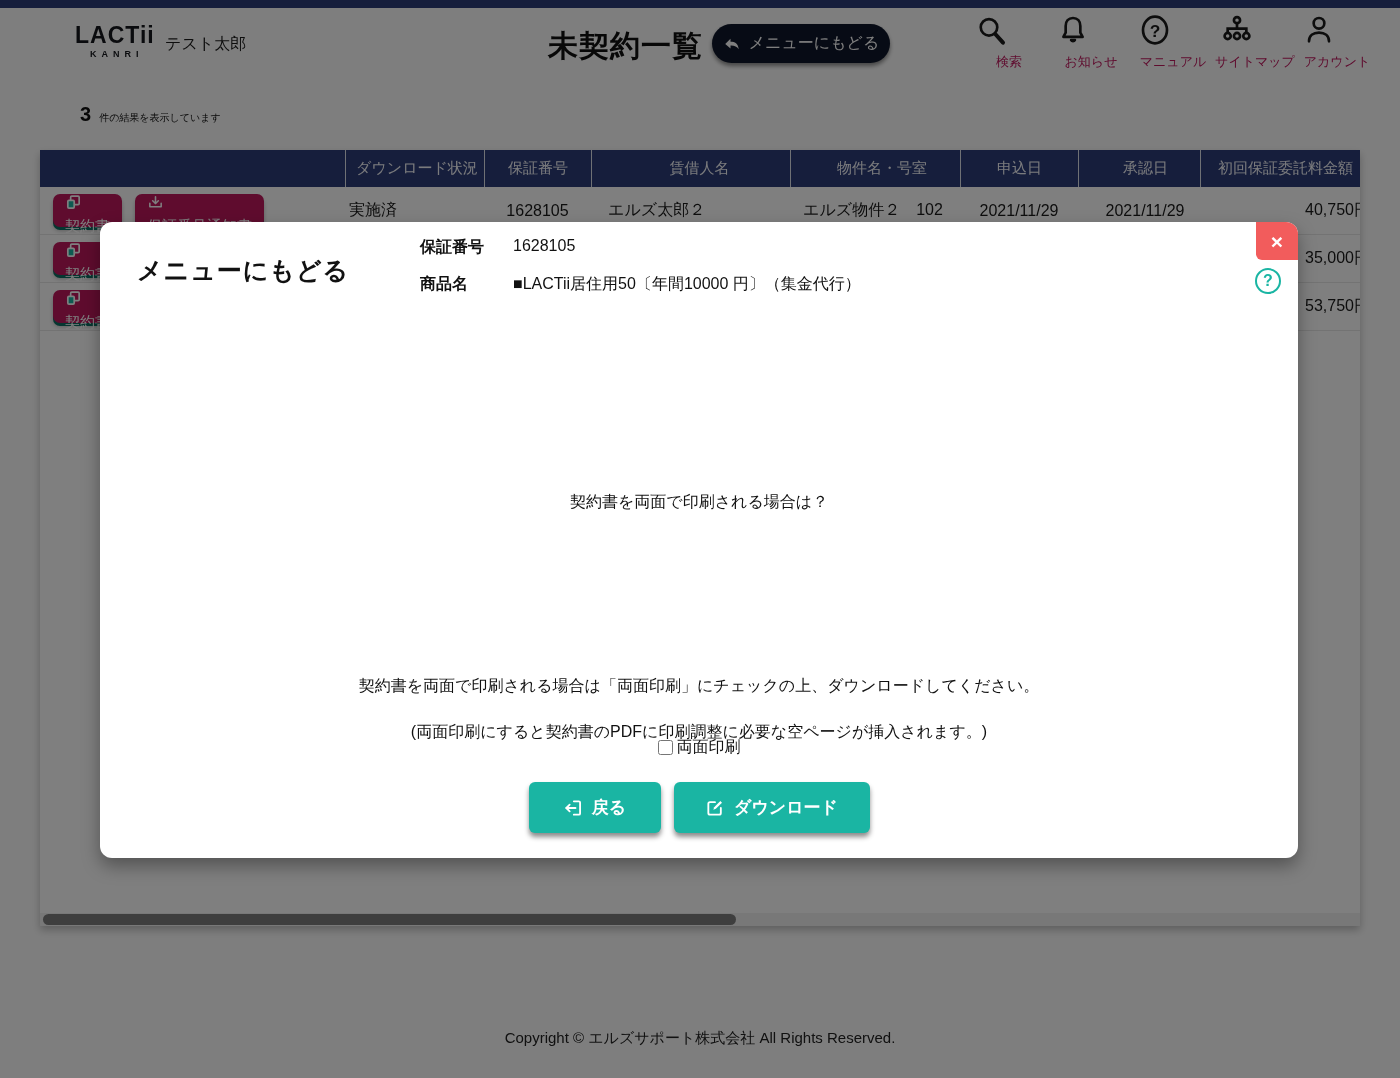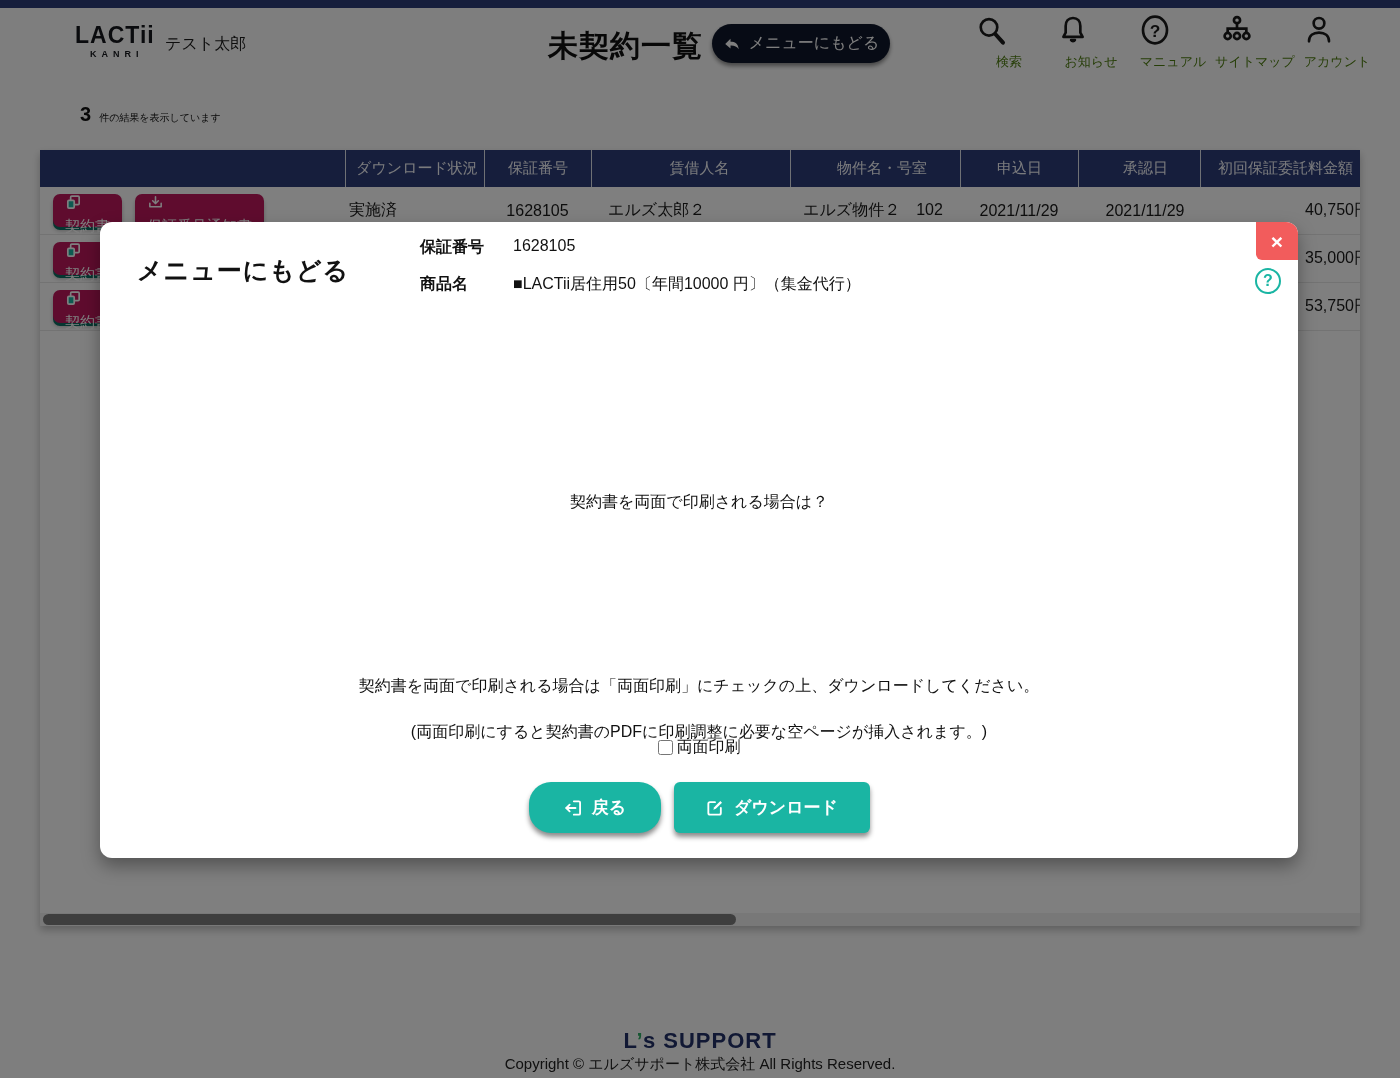--- a/index.html
+++ b/index.html
@@ -15,21 +15,21 @@
   .logo-l1 { font-size:23px; font-weight:bold; letter-spacing:1px; line-height:1; }
   .logo-l2 { font-size:9px; font-weight:bold; letter-spacing:5px; line-height:1; margin-top:3px; padding-left:4px; }
   .user-name { position:absolute; left:165px; top:34px; font-size:16px; color:#1a1a1a; }
   .page-title { position:absolute; left:548px; top:26px; font-size:30px; font-weight:bold; color:#111; letter-spacing:1px; }
   .back-btn { position:absolute; left:712px; top:24px; width:178px; height:39px; background:#0f172a; border:none;
               border-radius:20px; color:#fff; font-size:16px; display:flex; align-items:center; justify-content:center;
               gap:8px; cursor:pointer; box-shadow:0 3px 4px rgba(0,0,0,0.45); font-family:inherit; }
   .nav { position:absolute; right:40px; top:14px; display:flex; }
   .nav-item { width:82px; display:flex; flex-direction:column; align-items:center; cursor:pointer; }
   .nav-item svg { width:32px; height:32px; }
-  .nav-label { font-size:13px; color:#4d7c0f; margin-top:3px; white-space:nowrap;margin-left:36px; }
+  .nav-label { font-size:13px; color:#be185d; margin-top:3px; white-space:nowrap;margin-left:36px; }
 
   
   .results { position:absolute; left:80px; top:103px; display:flex; align-items:baseline; gap:8px; }
   .results-count { font-size:20px; font-weight:bold; color:#111; }
   .results-label { font-size:10px; color:#111; }
 
   
   .table-wrap { position:absolute; left:40px; top:150px; width:1320px; height:776px; background:#ffffff;
                 overflow:hidden; box-shadow:0 4px 8px rgba(0,0,0,0.25); }
   .table-inner { width:2500px; }
@@ -82,21 +82,21 @@
   .note1 { position:absolute; left:0; top:454px; width:100%; text-align:center; font-size:16px; color:#111; }
   .note2 { position:absolute; left:0; top:500px; width:100%; text-align:center; font-size:16px; color:#111; }
   .chk-row { position:absolute; left:0; top:515px; width:100%; display:flex; align-items:center; justify-content:center; gap:4px;
              font-size:16px; color:#111; }
   .chk-row input { width:15px; height:15px; accent-color:#fff; cursor:pointer; }
   .modal-btns { position:absolute; left:0; top:560px; width:100%; display:flex; justify-content:center; gap:13px; }
   .modal-btn { height:51px; background:#1ab5a3; border:none; border-radius:6px; color:#fff; font-size:17px; font-weight:bold;
                display:flex; align-items:center; justify-content:center; gap:9px; cursor:pointer;
                box-shadow:0 4px 5px rgba(0,0,0,0.45); font-family:inherit; }
   .modal-btn svg { width:20px; height:20px; }
-  .btn-back { width:132px;border-radius:22px; }
+  .btn-back { width:132px; }
   .btn-download { width:196px; }
 </style>
 </head>
 <body>
 
 <div class="page">
   <div class="topbar"></div>
 
   <div class="logo">
     <div class="logo-l1">LACTii</div>
@@ -278,21 +278,20 @@
         <div class="c-fee">53,750円</div>
       </div>
     </div>
 
     <div class="hscroll">
       <div class="hscroll-thumb"></div>
     </div>
   </div>
 
   <div class="footer">
-    <div class="footer-logo"><span>L</span><span class="apos">’</span><span>s SUPPORT</span></div>
     <div class="footer-copy">Copyright © エルズサポート株式会社 All Rights Reserved.</div>
   </div>
 
   <div class="overlay"></div>
 
   <div class="modal">
     <div class="modal-title">メニューにもどる</div>
 
     <div class="modal-fields">
       <div class="m-field">

